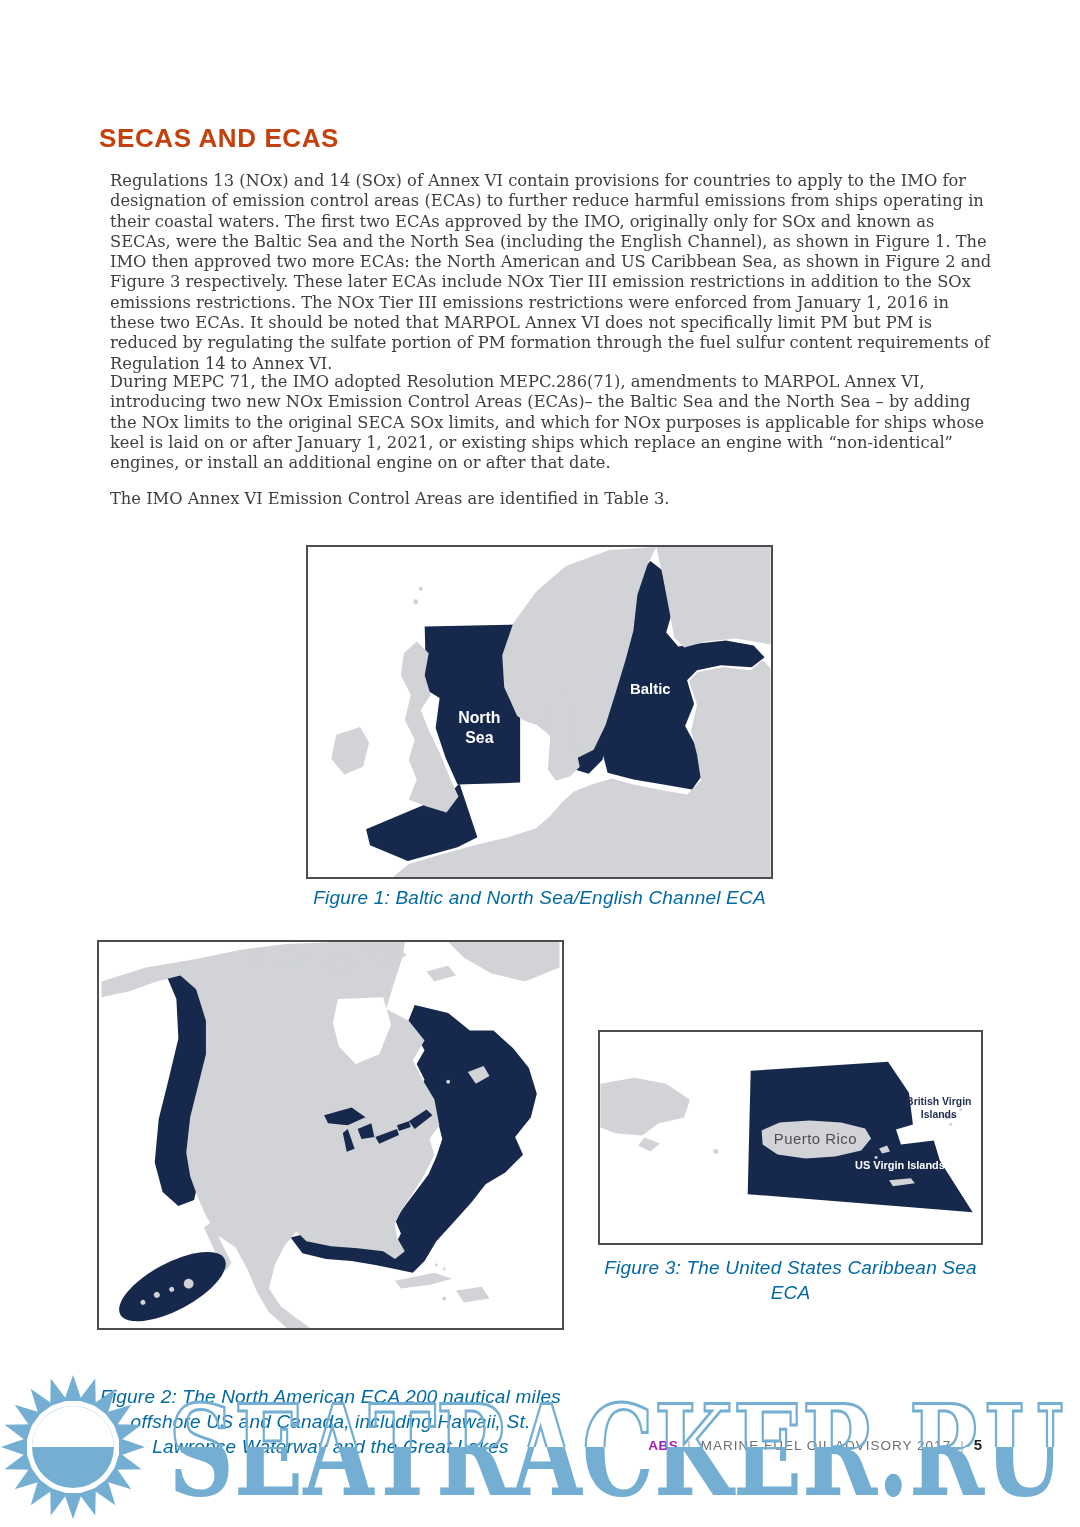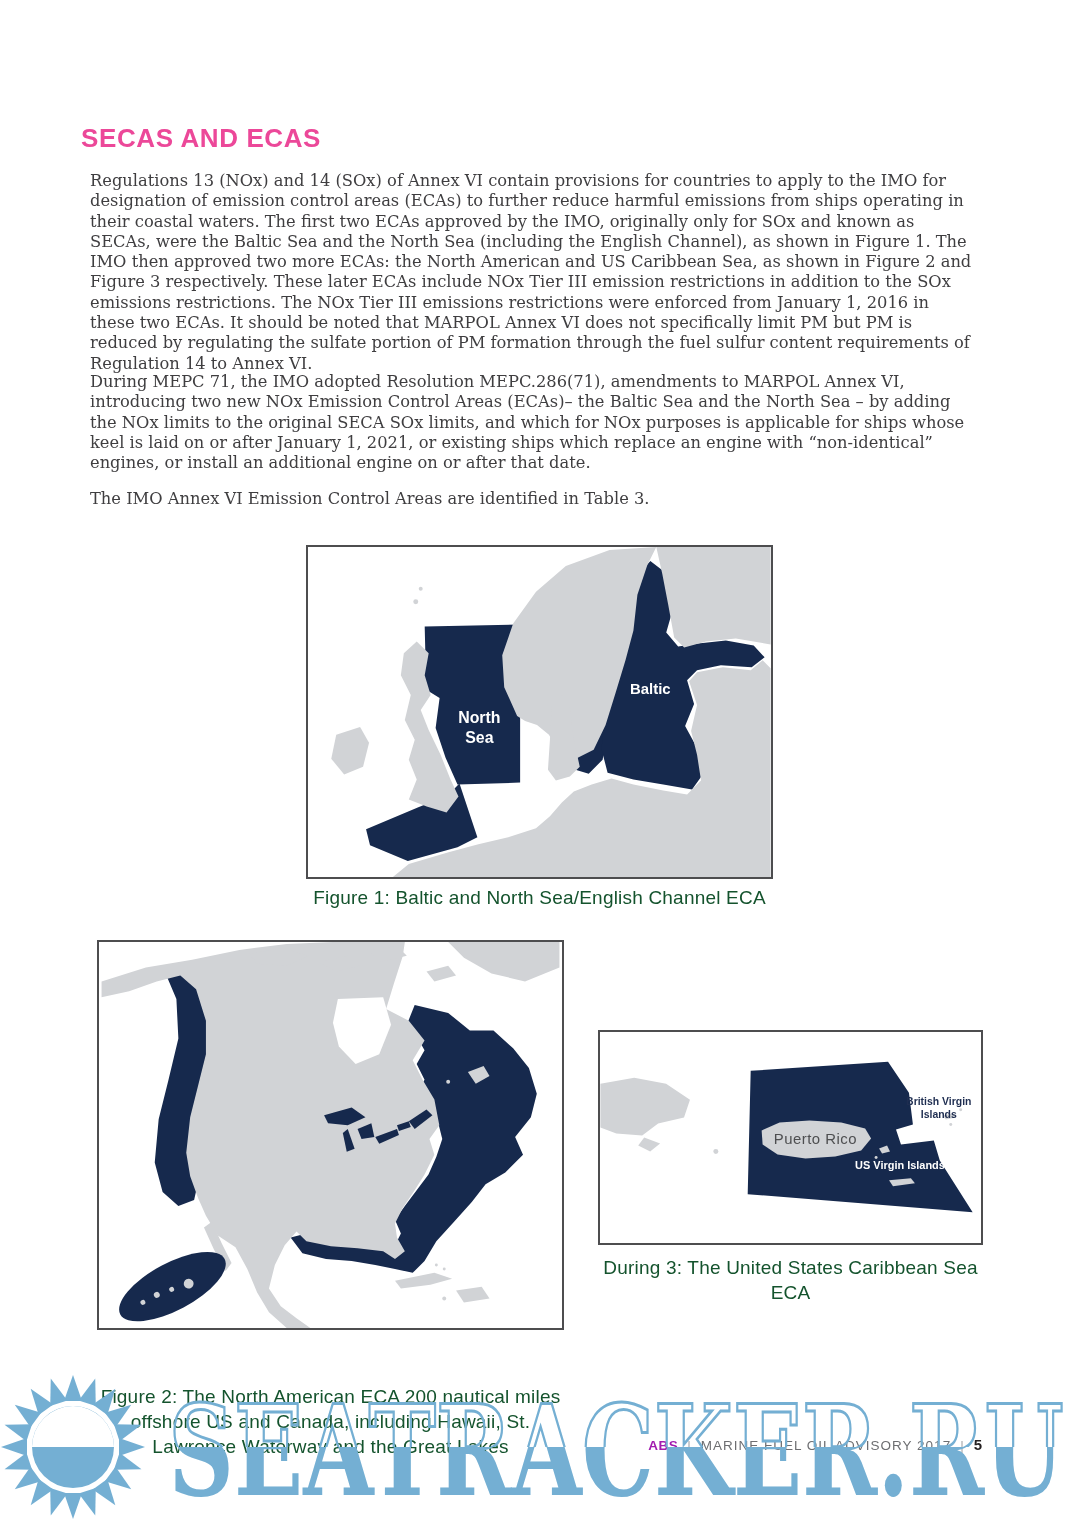--- a/index.html
+++ b/index.html
@@ -1,25 +1,25 @@
 <!DOCTYPE html>
 <html><head>
 <meta charset="utf-8">
 <style>
   html,body{margin:0;padding:0;background:#ffffff;}
   #page{position:relative;width:1080px;height:1527px;background:#ffffff;overflow:hidden;
         font-family:"Liberation Sans",sans-serif;}
-  .heading{position:absolute;left:81px;top:123px;font-size:26px;font-weight:bold;
-           letter-spacing:.6px;color:#ec4899;}
-  .body-par{position:absolute;left:90px;width:888px;font-family:"DejaVu Serif",serif;
+  .heading{position:absolute;left:99px;top:123px;font-size:26px;font-weight:bold;
+           letter-spacing:.6px;color:#c2410c;}
+  .body-par{position:absolute;left:110px;width:888px;font-family:"DejaVu Serif",serif;
             font-size:16.3px;line-height:20.3px;color:#3f3e40;text-align:left;}
   .figure{position:absolute;border:2px solid #4d4d4f;background:#ffffff;box-sizing:content-box;}
   .figure svg{display:block;}
-  .caption{position:absolute;text-align:center;font-size:19px;
-           line-height:25px;color:#14532d;letter-spacing:.2px;}
+  .caption{position:absolute;text-align:center;font-style:italic;font-size:19px;
+           line-height:25px;color:#0369a1;letter-spacing:.2px;}
   .footer{position:absolute;top:1436px;right:97px;display:flex;align-items:baseline;gap:9px;
           font-size:13.5px;letter-spacing:1px;color:#6d6e71;z-index:1;}
   .footer .brand{font-weight:bold;color:#a21caf;letter-spacing:.5px;}
   .footer .sep{color:#a7a9ac;}
   .footer .pagenum{font-weight:bold;font-size:15px;color:#231f20;}
   #watermark{position:absolute;left:0;top:1360px;z-index:5;pointer-events:none;}
 </style>
 </head>
 <body>
 
@@ -130,21 +130,21 @@
         <circle cx="352" cy="93" r="1.5"></circle>
       </g>
       <g font-family="Liberation Sans, sans-serif" text-anchor="middle">
         <text x="216" y="113" font-size="15" fill="#4d4e50" letter-spacing="0.5">Puerto Rico</text>
         <text x="301" y="138" font-size="11" font-weight="bold" fill="#ffffff">US Virgin Islands</text>
         <text x="340" y="73" font-size="10.5" font-weight="bold" fill="#1e2d50">British Virgin</text>
         <text x="340" y="86" font-size="10.5" font-weight="bold" fill="#1e2d50">Islands</text>
       </g>
     </svg>
   </div>
-  <div class="caption" style="left:598px;top:1255px;width:385px;">During 3: The United States Caribbean Sea ECA</div>
+  <div class="caption" style="left:598px;top:1255px;width:385px;">Figure 3: The United States Caribbean Sea ECA</div>
 
   <div class="footer">
     <span class="brand">ABS</span>
     <span class="sep">|</span>
     <span>MARINE FUEL OIL ADVISORY 2017</span>
     <span class="sep">|</span>
     <span class="pagenum">5</span>
   </div>
 
   <svg id="watermark" width="1080" height="167" viewBox="0 0 1080 167">

